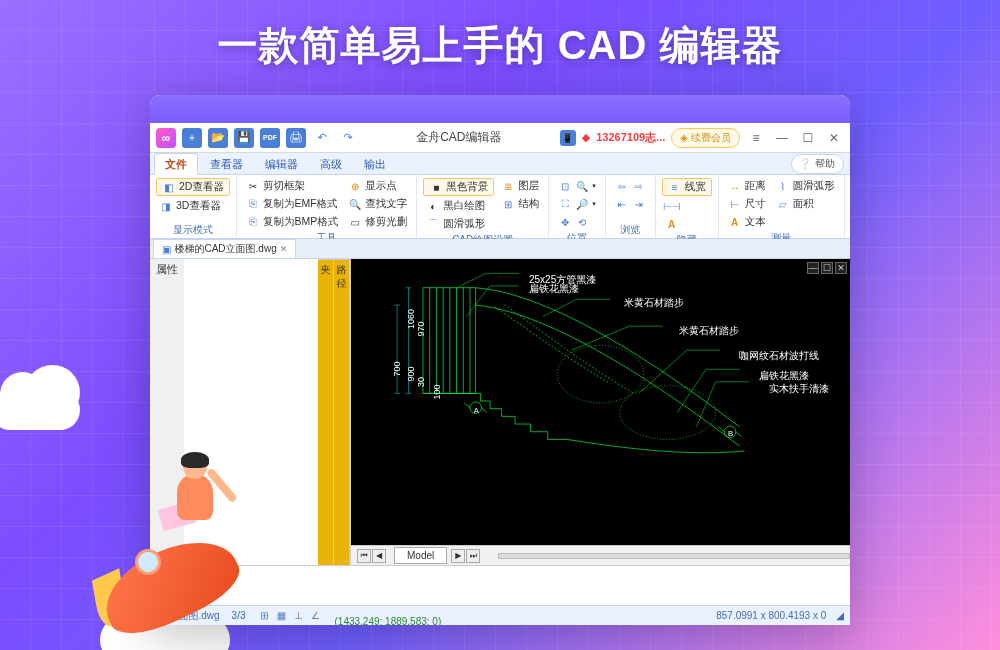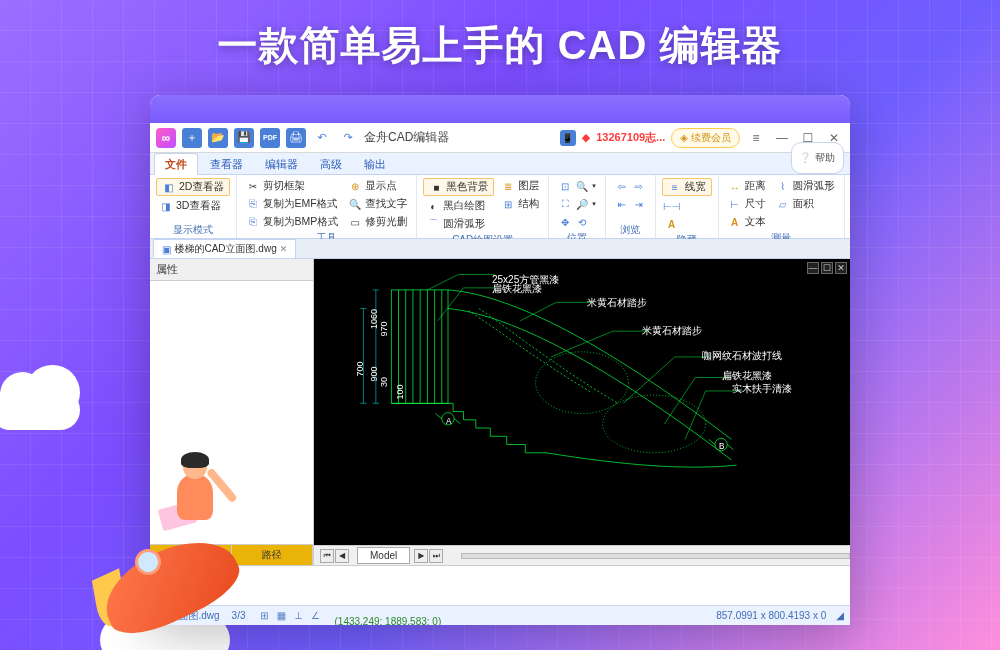--- a/index.html
+++ b/index.html
@@ -36,46 +36,46 @@
 .window { position: absolute; left: 150px; top: 95px; width: 700px; height: 530px; background: #fff; border-radius: 10px 10px 0 0; overflow: hidden; box-shadow: 0 10px 50px rgba(0,0,0,0.25); z-index: 10; }
 .window-chrome { height: 28px; background: linear-gradient(180deg,#8b6fff,#7a5cff); }
 
 .app { position: absolute; top: 28px; left: 0; right: 0; bottom: 0; background: #f5f5f5; display:flex; flex-direction:column; font-size: 11px; color:#333; }
 
 .titlebar { display:flex; align-items:center; height: 30px; background:#fff; border-bottom:1px solid #d8d8d8; padding: 0 6px; gap: 6px; }
 .logo { width:20px; height:20px; background: linear-gradient(135deg,#ff5cc5,#c04dff); border-radius:4px; position:relative; }
 .logo::after { content:'∞'; position:absolute; inset:0; display:flex; align-items:center; justify-content:center; color:#fff; font-size:12px; font-weight:bold; }
 .ticon { width:20px; height:20px; border-radius:3px; display:flex; align-items:center; justify-content:center; font-size:11px; cursor:pointer; }
 .ticon.blue { background:#4a7fd8; color:#fff; }
-.title-text { flex:1; text-align:left; font-size:12px; color:#444; }
+.title-text { flex:1; text-align:center; font-size:12px; color:#444; }
 .phone-badge { width:16px; height:16px; background:#4a7fd8; border-radius:3px; display:flex; align-items:center; justify-content:center; color:#fff; font-size:9px; }
 .phone-num { color:#ff3b3b; font-weight:bold; font-size:11px; }
 .vip-btn { display:flex; align-items:center; gap:3px; padding:2px 8px; border:1px solid #ffc94d; border-radius:10px; background:#fffbe8; color:#d4941a; font-size:10px; }
 .winbtn { width:20px; text-align:center; color:#666; cursor:pointer; font-size:12px; }
 
 .ribbon-tabs { display:flex; height:22px; background:#eaf1ff; border-bottom:1px solid #c5d5ef; align-items:flex-end; padding-left:4px; gap:2px; }
 .ribbon-tab { padding:3px 10px 2px; font-size:11px; color:#2a5cb8; cursor:pointer; }
 .ribbon-tab.active { background:#fff; border:1px solid #c5d5ef; border-bottom:1px solid #fff; border-radius:3px 3px 0 0; color:#c04a1a; font-weight:bold; margin-bottom:-1px; }
-.help-btn { margin-left:auto; margin-right:6px; padding:8px 8px; border:1px solid #c5d5ef; border-radius:10px; background:#fff; font-size:10px; color:#555; }
+.help-btn { margin-left:auto; margin-right:6px; padding:2px 8px; border:1px solid #c5d5ef; border-radius:10px; background:#fff; font-size:10px; color:#555; }
 
 .ribbon { display:flex; height:64px; background:#fff; border-bottom:1px solid #c5d5ef; }
 .ribbon-group { display:flex; flex-direction:column; border-right:1px solid #e0e8f5; padding:3px 6px 1px; }
 .ribbon-group-body { flex:1; display:flex; gap:4px; align-items:flex-start; }
 .ribbon-group-label { text-align:center; font-size:10px; color:#436db5; padding-top:1px; }
 .rcol { display:flex; flex-direction:column; gap:2px; }
 .ritem { display:flex; align-items:center; gap:3px; font-size:10.5px; color:#333; padding:1px 3px; cursor:pointer; white-space:nowrap; }
 .ritem.boxed { border:1px solid #f5c56b; background:#fff8e8; border-radius:2px; padding:1px 5px; }
 .ric { width:14px; height:14px; display:inline-flex; align-items:center; justify-content:center; font-size:10px; }
 
 .doc-tabs { display:flex; height:20px; background:#e8eef8; border-bottom:1px solid #c5d5ef; align-items:center; }
 .doc-tab { display:flex; align-items:center; gap:3px; padding:2px 8px; background:#fff; border:1px solid #c5d5ef; border-bottom:none; font-size:10px; margin-left:3px; }
 .doc-tab .x { color:#888; cursor:pointer; font-size:9px; }
 
 .workspace { flex:1; display:flex; background:#fff; overflow:hidden; }
-.sidebar { width:164px; display:flex; flex-direction:column; border-right:1px solid #ccc;justify-content:center; }
+.sidebar { width:201px; display:flex; border-right:1px solid #ccc;justify-content:center; }
 .sidebar-title { padding:3px 6px; font-size:11px; background:#f0f0f0; border-bottom:1px solid #ccc; }
 .sidebar-select { margin:3px; height:18px; border:1px solid #aaa; font-size:10px; padding:0 4px; display:flex; align-items:center; justify-content:space-between; background:#fff; }
 .sidebar-body { flex:1; background:#fff; }
 .sidebar-tabs { display:flex; border-top:1px solid #ccc; }
 .sidebar-tab { flex:1; text-align:center; padding:3px 0; font-size:10px; border-right:1px solid #ccc; background:#eab308; }
 
 .canvas-wrap { flex:1; display:flex; flex-direction:column; }
 .canvas { flex:1; background:#000; position:relative; overflow:hidden; }
 .canvas svg { position:absolute; inset:0; }
 .canvas-ctrl { position:absolute; display:flex; gap:2px; font-size:9px; color:#ccc; }

